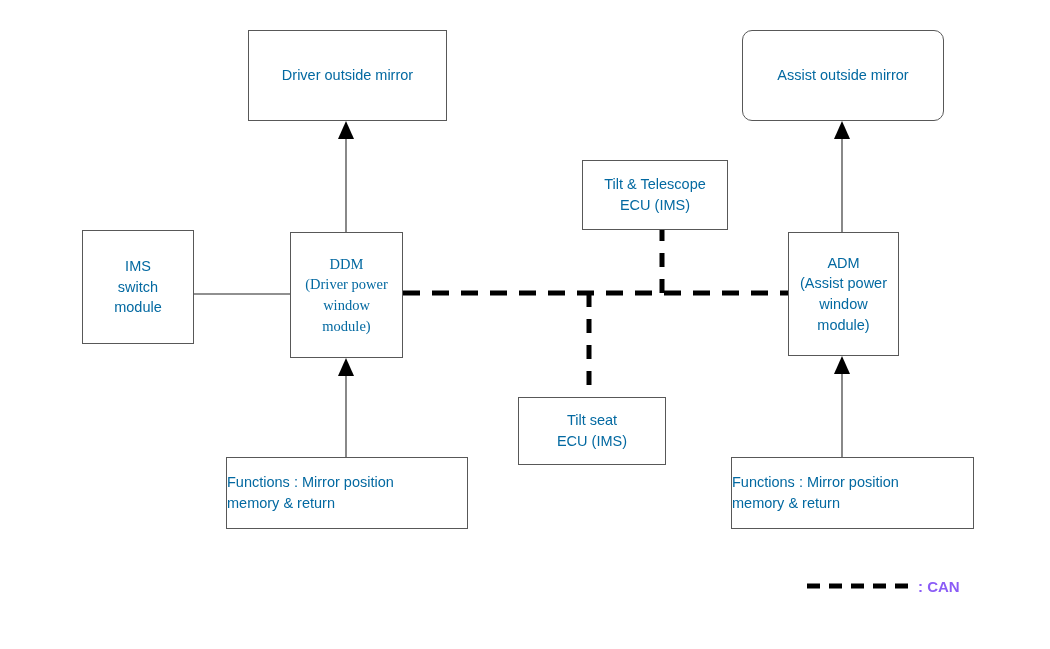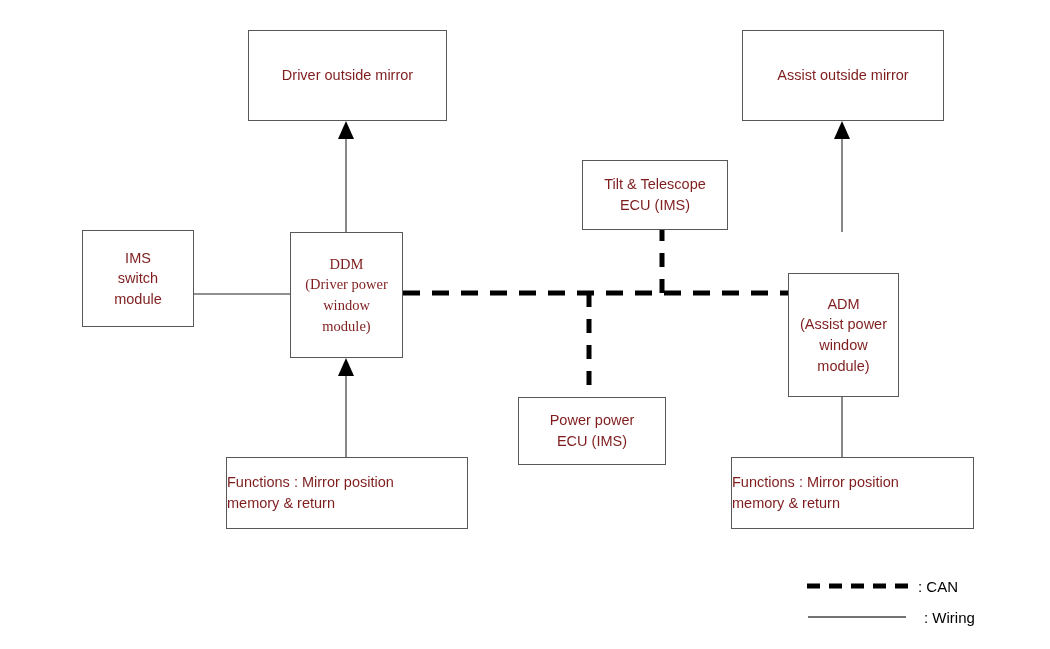--- a/index.html
+++ b/index.html
@@ -17,48 +17,48 @@
     position:absolute;
     border:1px solid #585858;
     background:#ffffff;
     box-sizing:border-box;
     display:flex;
     align-items:center;
     justify-content:center;
     text-align:center;
     font-size:14.5px;
     line-height:1.42;
-    color:#7f1d1d;
+    color:#0369a1;
     white-space:pre-line;
     z-index:3;
   }
   .node-box.left-text{
     justify-content:flex-start;
     text-align:left;
   }
 
   
   #node-driver-mirror{left:248px;top:30px;width:199px;height:91px;}
-  #node-assist-mirror{left:742px;top:30px;width:202px;height:91px;}
+  #node-assist-mirror{left:742px;top:30px;width:202px;height:91px;border-radius:10px;}
   #node-tilt-ecu{left:582px;top:160px;width:146px;height:70px;}
-  #node-ims-switch{left:82px;top:230px;width:112px;height:97px;}
+  #node-ims-switch{left:82px;top:230px;width:112px;height:114px;}
   #node-ddm{left:290px;top:232px;width:113px;height:126px;font-family:Liberation Serif, serif;}
-  #node-adm{left:788px;top:232px;width:111px;height:124px;margin-top:41px;}
+  #node-adm{left:788px;top:232px;width:111px;height:124px;}
   #node-power-seat{left:518px;top:397px;width:148px;height:68px;}
   #node-functions-left{left:226px;top:457px;width:242px;height:72px;}
   #node-functions-right{left:731px;top:457px;width:243px;height:72px;}
 
   
   #legend{position:absolute;left:806px;top:570px;width:230px;height:64px;z-index:4;}
   .legend-row{position:absolute;left:0;display:flex;align-items:center;height:24px;}
   #legend-row-can{top:4px;}
   #legend-row-wiring{top:35px;}
   .legend-sample{width:104px;height:14px;position:relative;flex:0 0 auto;}
   .legend-sample svg{position:absolute;left:0;top:0;}
-  .legend-label{font-size:15px;color:#000000;margin-left:8px;white-space:pre;}
+  .legend-label{font-size:15px;color:#8b5cf6;margin-left:8px;white-space:pre;font-weight:bold;}
   #legend-row-wiring .legend-label{margin-left:14px;}
 </style>
 </head>
 <body>
 
 <svg id="diagram" viewBox="0 0 1050 649" xmlns="http://www.w3.org/2000/svg">
 
   <g>
     <line x1="346" y1="232" x2="346" y2="132" stroke="#6b6b6b" stroke-width="1.6"></line>
     <polygon points="346,121 338,139 354,139" fill="#000000"></polygon>
@@ -107,42 +107,34 @@
 <div class="node-box" id="node-ddm">DDM
 (Driver power
 window
 module)</div>
 
 <div class="node-box" id="node-adm">ADM
 (Assist power
 window
 module)</div>
 
-<div class="node-box" id="node-power-seat">Power power
+<div class="node-box" id="node-power-seat">Tilt seat
 ECU (IMS)</div>
 
 <div class="node-box left-text" id="node-functions-left">Functions : Mirror position
 memory &amp; return</div>
 
 <div class="node-box left-text" id="node-functions-right">Functions : Mirror position
 memory &amp; return</div>
 
 <div id="legend">
 
   <div class="legend-row" id="legend-row-can">
     <span class="legend-sample">
       <svg width="104" height="14" viewBox="0 0 104 14" xmlns="http://www.w3.org/2000/svg">
         <line x1="1" y1="7" x2="103" y2="7" stroke="#000000" stroke-width="5" stroke-dasharray="13 9"></line>
       </svg>
     </span>
     <span class="legend-label">: CAN</span>
   </div>
 
-  <div class="legend-row" id="legend-row-wiring">
-    <span class="legend-sample">
-      <svg width="104" height="14" viewBox="0 0 104 14" xmlns="http://www.w3.org/2000/svg">
-        <line x1="2" y1="7" x2="100" y2="7" stroke="#444444" stroke-width="1.6"></line>
-      </svg>
-    </span>
-    <span class="legend-label">: Wiring</span>
-  </div>
 
 </div>
 
 </body></html>

